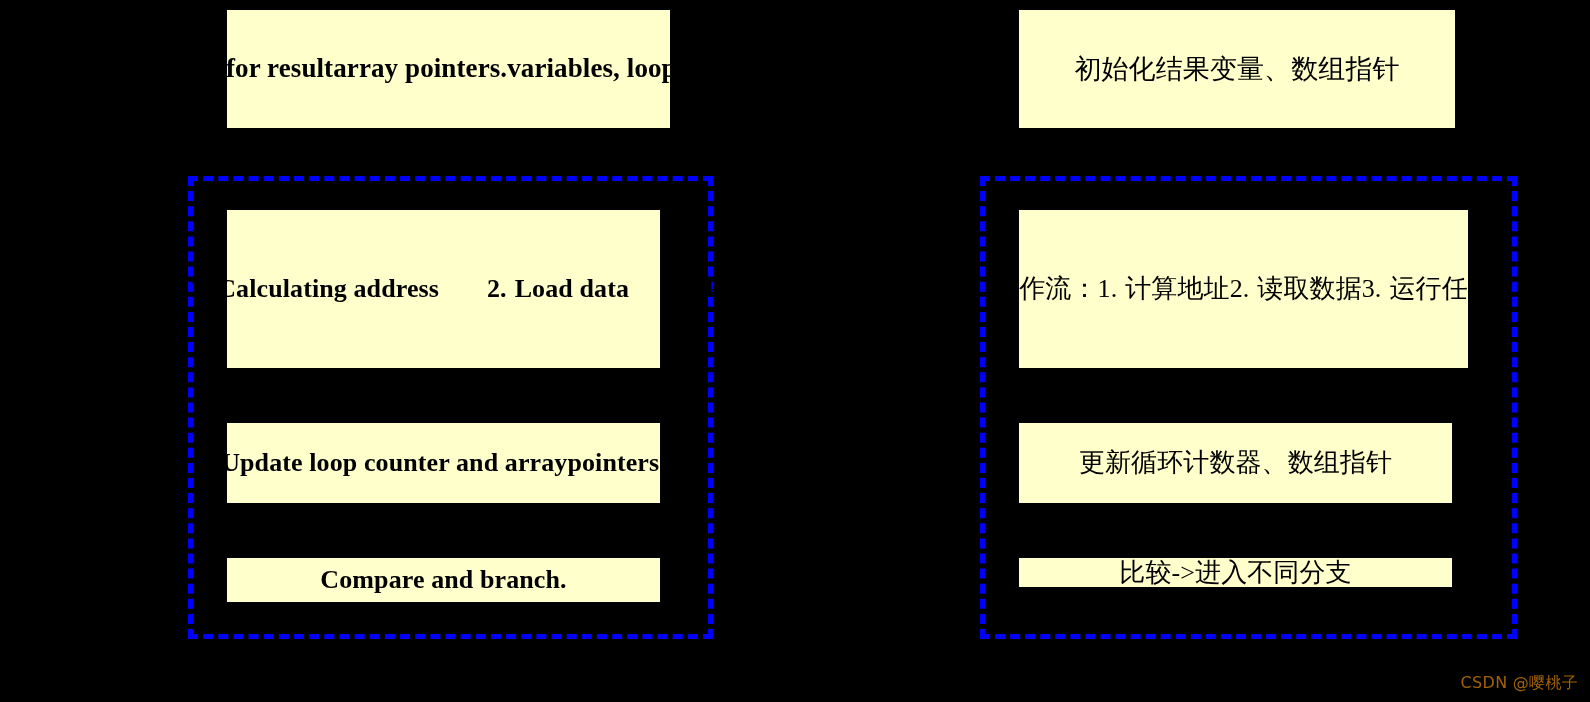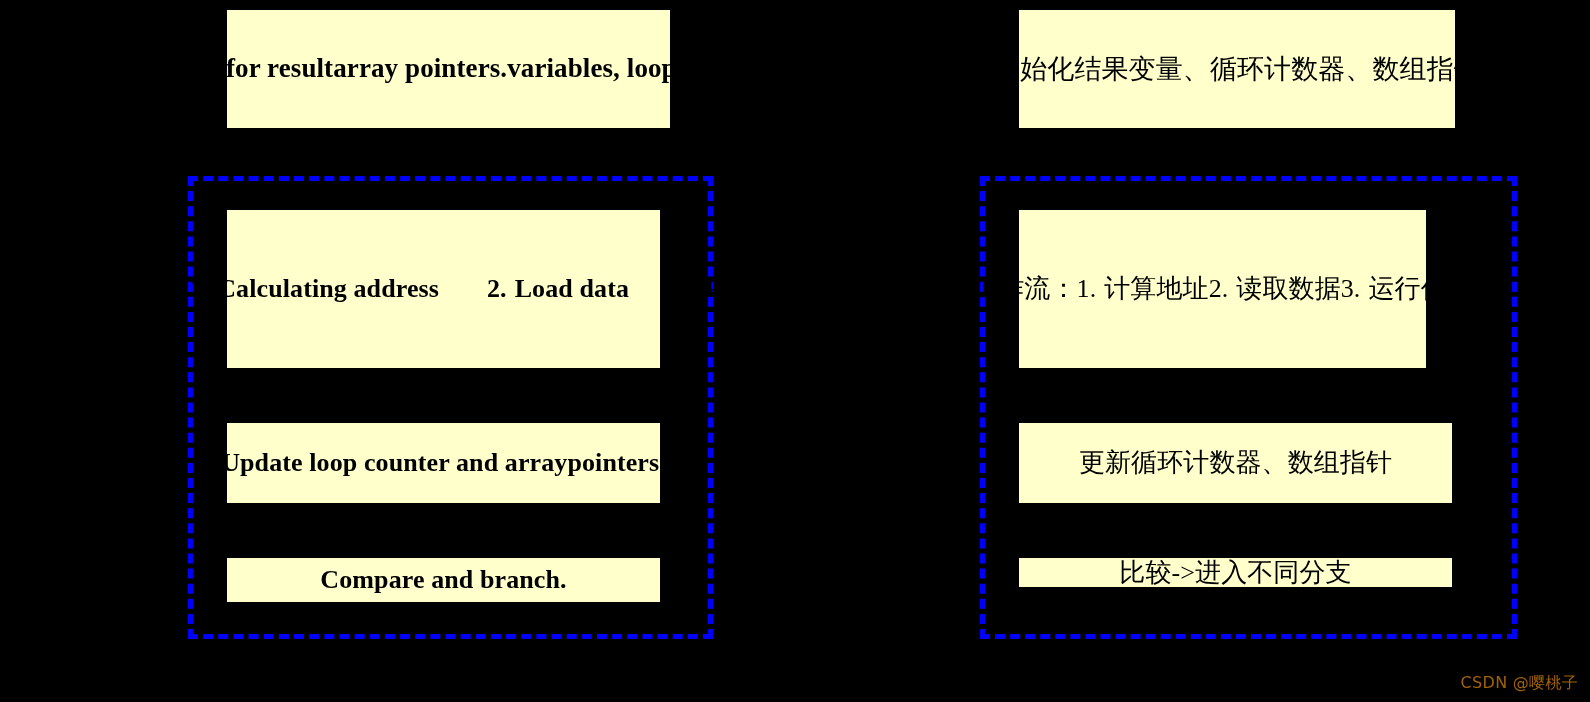--- a/index.html
+++ b/index.html
@@ -48,21 +48,21 @@
     font-weight: normal;
     line-height: 1.22;
   }
   
   #node-init        { left: 227px; top: 10px;  width: 443px; height: 118px; font-size: 27px; }
   #node-work        { left: 227px; top: 210px; width: 433px; height: 158px; font-size: 26px; gap: 48px; }
   #node-update      { left: 227px; top: 423px; width: 433px; height: 80px;  font-size: 26px; }
   #node-compare     { left: 227px; top: 558px; width: 433px; height: 44px;  font-size: 26px; }
   
   #node-init-cn     { left: 1019px; top: 10px;  width: 436px; height: 118px; font-size: 27px; }
-  #node-work-cn     { left: 1019px; top: 210px; width: 407px; height: 158px; font-size: 26px; }
+  #node-work-cn     { left: 1019px; top: 210px; width: 449px; height: 158px; font-size: 26px; }
   #node-update-cn   { left: 1019px; top: 423px; width: 433px; height: 80px;  font-size: 26px; }
   #node-compare-cn  { left: 1019px; top: 558px; width: 433px; height: 29px;  font-size: 26px; }
   
   #loop-left   { left: 188px; top: 176px;  width: 525px; height: 463px; }
   #loop-right  { left: 980px; top: 176px;  width: 537px; height: 463px; }
 
   .list-line {
     display: flex;
     justify-content: center;
     align-items: baseline;
@@ -113,21 +113,20 @@
     <span class="line">Update loop counter and array</span>
     <span class="line">pointers.</span>
   </div>
 
   <div class="node" id="node-compare">
     <span class="line">Compare and branch.</span>
   </div>
 
   <div class="node cn" id="node-init-cn">
     <span class="line">初始化结果变量、</span>
-    <span class="line">循环计数器、</span>
     <span class="line">数组指针</span>
   </div>
 
   <div class="dashed-group" id="loop-right"></div>
 
   <div class="node cn" id="node-work-cn">
     <span class="line">工作流：</span>
     <span class="list-line">
       <span class="num">1.</span>
       <span>计算地址</span>

